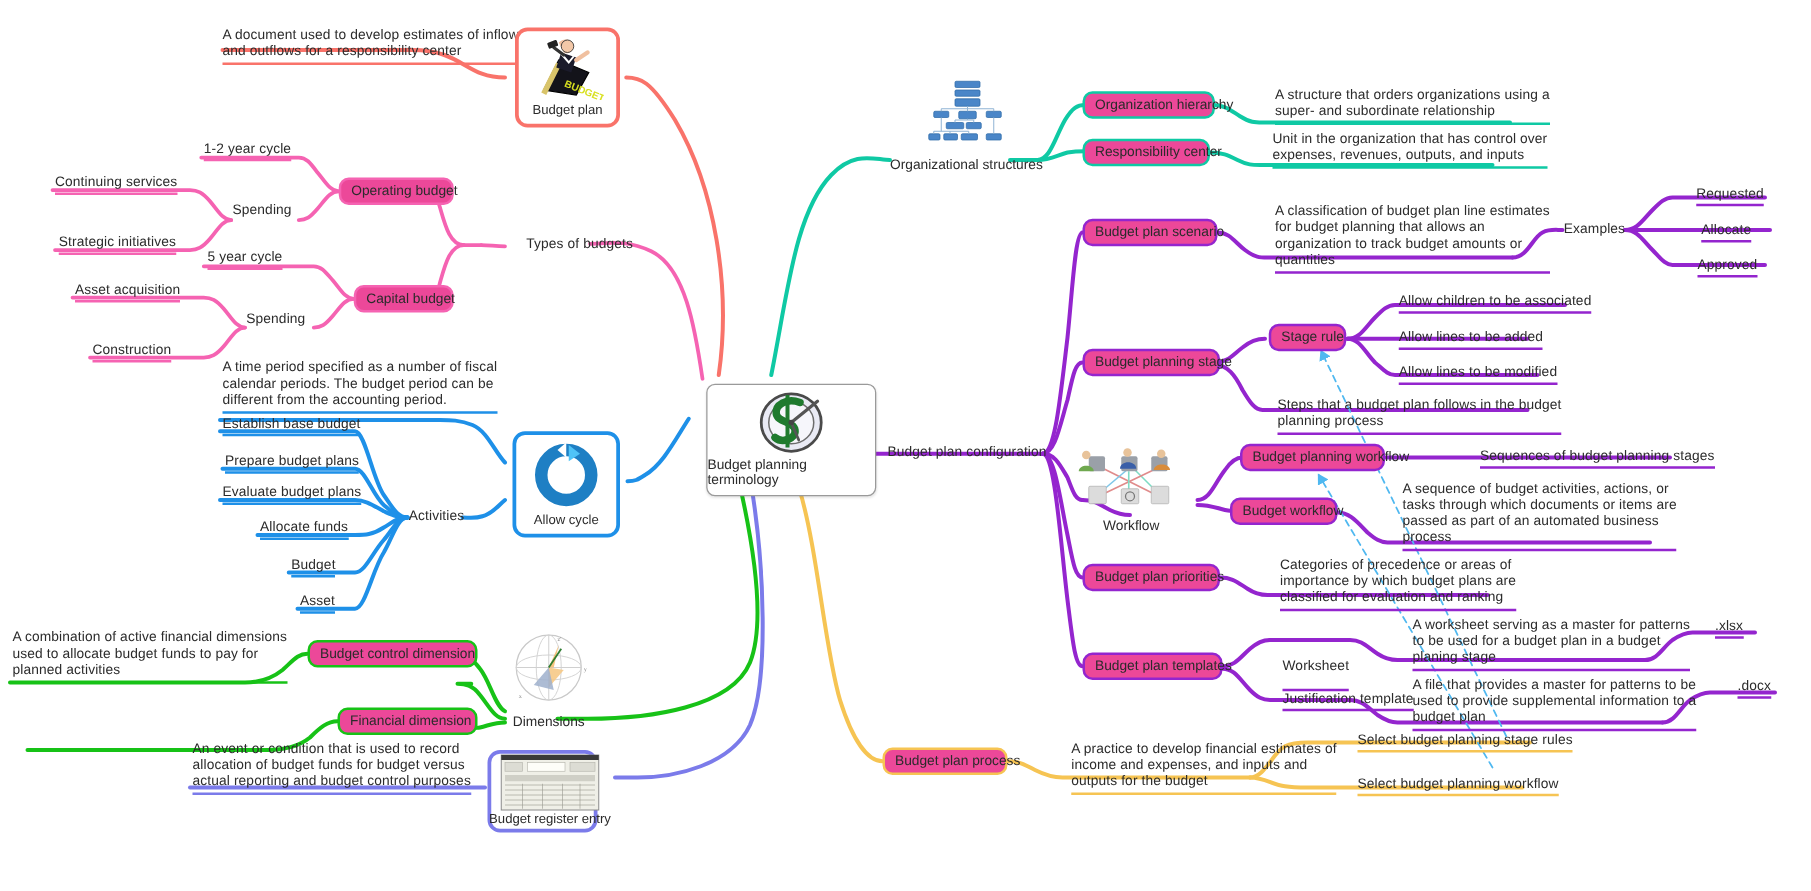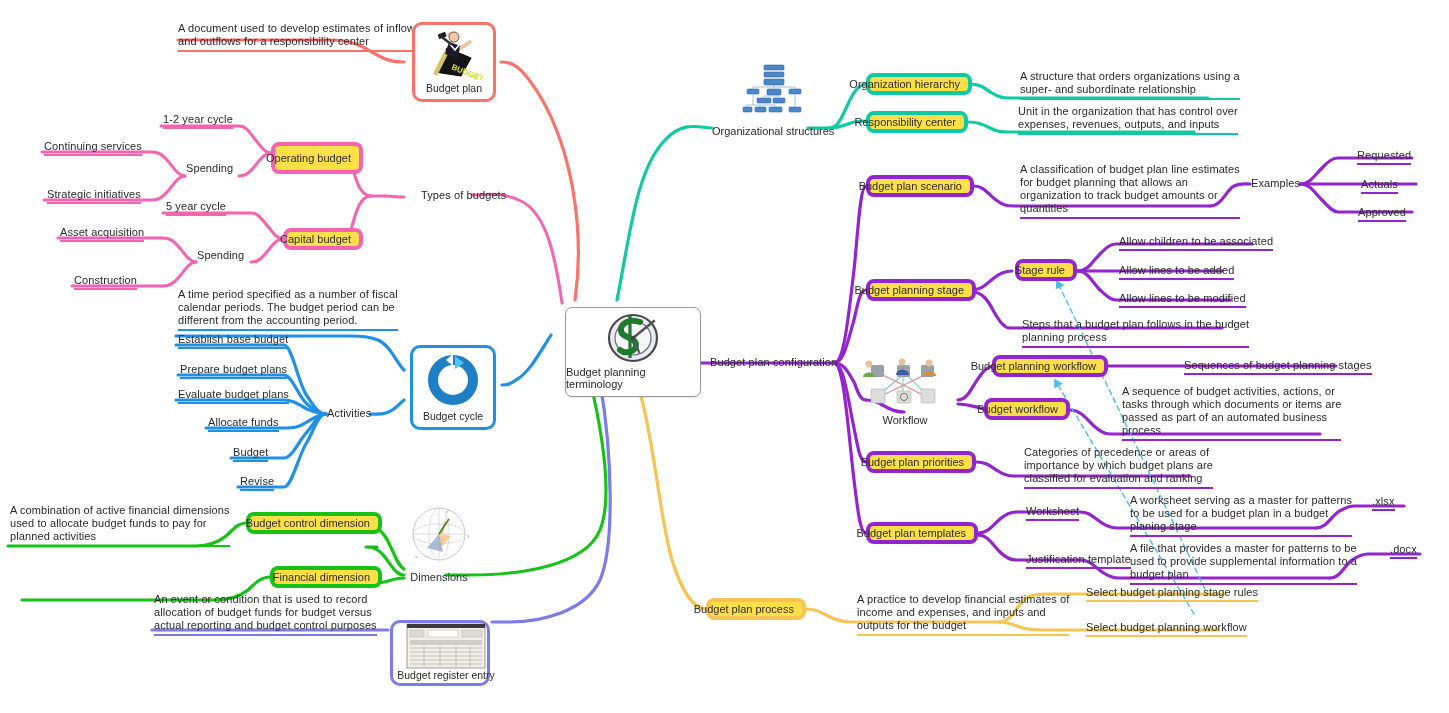--- a/index.html
+++ b/index.html
@@ -25,29 +25,29 @@
     color:#2b2b2b;
     white-space:pre;
     letter-spacing:0.1px;
   }
   .lbl.multi{white-space:pre-line;}
 
   
   .node{
     position:absolute;
     box-sizing:border-box;
-    border:4px solid #0369a1;
+    border:2px solid #0369a1;
     border-radius:8px;
-    background:#fde047;
+    background:#ec4899;
     font-size:11px;
     line-height:13px;
     color:#2b2b2b;
     display:flex;
     align-items:center;
-    justify-content:flex-end;
+    justify-content:flex-start;
     white-space:nowrap;
     padding:0 8px;
   }
 
   
   .center-node{
     position:absolute;
     box-sizing:border-box;
     border:1px solid #9a9a9a;
     border-radius:7px;
@@ -251,21 +251,21 @@
         <path d="M18,10 L26,16" stroke="#333" stroke-width="2.6" stroke-linecap="round"></path>
         <rect x="13" y="5" width="8" height="5" rx="1" fill="#222" transform="rotate(-20 17 7)"></rect>
         <path d="M36,20 L45,14" stroke="#f0c0a0" stroke-width="3.6" stroke-linecap="round"></path>
       </svg>
     </div>
     <div class="cap">Budget plan</div>
   </div>
 
   <div class="lbl" style="left:405px;top:189px;margin-left:16px;">Types of budgets</div>
 
-  <div class="node" style="left:271px;top:142px;width:92px;height:32px;border-color:#F563B2;">
+  <div class="node" style="left:271px;top:142px;width:92px;height:22px;border-color:#F563B2;">
     <span>Operating budget</span>
   </div>
   <div class="lbl" style="left:163px;top:113px;border-bottom:2.4px solid #F563B2;padding-bottom:1px;">1-2 year cycle</div>
   <div class="lbl" style="left:186px;top:162px;">Spending</div>
   <div class="lbl" style="left:44px;top:140px;border-bottom:2.4px solid #F563B2;padding-bottom:1px;">Continuing services</div>
   <div class="lbl" style="left:47px;top:188px;border-bottom:2.4px solid #F563B2;padding-bottom:1px;">Strategic initiatives</div>
 
   <div class="node" style="left:283px;top:228px;width:80px;height:22px;border-color:#F563B2;">
     <span>Capital budget</span>
   </div>
@@ -279,30 +279,30 @@
 different from the accounting period.</div>
 
   <div class="imgnode" style="left:410px;top:345px;width:86px;height:85px;border-color:#1E90E8;">
     <div class="picwrap">
       <svg width="62" height="58" viewBox="0 0 62 58">
         <circle cx="31" cy="30" r="20" fill="none" stroke="#1E7FC4" stroke-width="10"></circle>
         <path d="M31,10 L31,4 L24,10 L31,16 Z" fill="#ffffff"></path>
         <path d="M33,6 L42,13 L33,19 Z" fill="#4FC3F7"></path>
       </svg>
     </div>
-    <div class="cap">Budget cycle</div>
+    <div class="cap">Allow cycle</div>
   </div>
 
   <div class="lbl" style="left:327px;top:407px;">Activities</div>
   <div class="lbl" style="left:178px;top:333px;border-bottom:2.4px solid #1E90E8;padding-bottom:1px;">Establish base budget</div>
   <div class="lbl" style="left:180px;top:363px;border-bottom:2.4px solid #1E90E8;padding-bottom:1px;">Prepare budget plans</div>
   <div class="lbl" style="left:178px;top:388px;border-bottom:2.4px solid #1E90E8;padding-bottom:1px;">Evaluate budget plans</div>
   <div class="lbl" style="left:208px;top:416px;border-bottom:2.4px solid #1E90E8;padding-bottom:1px;">Allocate funds</div>
   <div class="lbl" style="left:233px;top:446px;border-bottom:2.4px solid #1E90E8;padding-bottom:1px;">Budget</div>
-  <div class="lbl" style="left:240px;top:475px;border-bottom:2.4px solid #1E90E8;padding-bottom:1px;">Revise</div>
+  <div class="lbl" style="left:240px;top:475px;border-bottom:2.4px solid #1E90E8;padding-bottom:1px;">Asset</div>
 
   <div class="lbl multi" style="left:10px;top:504px;border-bottom:2.6px solid #17C217;padding-bottom:2px;">A combination of active financial dimensions
 used to allocate budget funds to pay for
 planned activities</div>
   <div class="node" style="left:246px;top:512px;width:136px;height:22px;border-color:#17C217;">
     <span>Budget control dimension</span>
   </div>
 
   <div class="node" style="left:270px;top:566px;width:112px;height:22px;border-color:#17C217;">
     <span>Financial dimension</span>
@@ -325,21 +325,21 @@
         <text x="12" y="54" font-size="5" fill="#888" font-family="Liberation Serif">x</text>
       </svg>
     </div>
     <div class="cap">Dimensions</div>
   </div>
 
   <div class="lbl multi" style="left:154px;top:593px;border-bottom:2.6px solid #7B7BEA;padding-bottom:2px;">An event or condition that is used to record
 allocation of budget funds for budget versus
 actual reporting and budget control purposes</div>
 
-  <div class="imgnode" style="left:390px;top:620px;width:100px;height:66px;border-color:#7B7BEA;padding-left:12px;">
+  <div class="imgnode" style="left:390px;top:600px;width:88px;height:66px;border-color:#7B7BEA;padding-left:12px;">
     <div class="picwrap">
       <svg width="80" height="46" viewBox="0 0 80 46">
         <rect x="1" y="1" width="78" height="44" fill="#efefe7" stroke="#8a8a8a" stroke-width=".8"></rect>
         <rect x="1" y="1" width="78" height="4" fill="#3a3a3a"></rect>
         <rect x="4" y="7" width="14" height="7" fill="#dcdcd4" stroke="#b4b4ac" stroke-width=".5"></rect>
         <rect x="22" y="7" width="30" height="7" fill="#fdfdf8" stroke="#b4b4ac" stroke-width=".5"></rect>
         <rect x="56" y="7" width="20" height="7" fill="#dcdcd4" stroke="#b4b4ac" stroke-width=".5"></rect>
         <rect x="4" y="17" width="72" height="5" fill="#cfcfc6"></rect>
         <g stroke="#9a9a92" stroke-width=".5">
           <line x1="4" y1="25" x2="76" y2="25"></line>
@@ -412,21 +412,21 @@
 
   <div class="node" style="left:866px;top:175px;width:108px;height:22px;border-color:#9425CE;">
     <span>Budget plan scenario</span>
   </div>
   <div class="lbl multi" style="left:1020px;top:163px;border-bottom:2.6px solid #9425CE;padding-bottom:2px;">A classification of budget plan line estimates
 for budget planning that allows an
 organization to track budget amounts or
 quantities</div>
   <div class="lbl" style="left:1251px;top:177px;">Examples</div>
   <div class="lbl" style="left:1357px;top:149px;border-bottom:2.4px solid #9425CE;padding-bottom:1px;">Requested</div>
-  <div class="lbl" style="left:1361px;top:178px;border-bottom:2.4px solid #9425CE;padding-bottom:1px;">Actuals</div>
+  <div class="lbl" style="left:1361px;top:178px;border-bottom:2.4px solid #9425CE;padding-bottom:1px;">Allocate</div>
   <div class="lbl" style="left:1358px;top:206px;border-bottom:2.4px solid #9425CE;padding-bottom:1px;">Approved</div>
 
   <div class="node" style="left:866px;top:279px;width:110px;height:22px;border-color:#9425CE;">
     <span>Budget planning stage</span>
   </div>
   <div class="node" style="left:1015px;top:259px;width:62px;height:22px;border-color:#9425CE;">
     <span>Stage rule</span>
   </div>
   <div class="lbl" style="left:1119px;top:235px;border-bottom:2.4px solid #9425CE;padding-bottom:1px;">Allow children to be associated</div>
   <div class="lbl" style="left:1119px;top:264px;border-bottom:2.4px solid #9425CE;padding-bottom:1px;">Allow lines to be added</div>
@@ -482,21 +482,21 @@
   <div class="node" style="left:866px;top:451px;width:110px;height:22px;border-color:#9425CE;">
     <span>Budget plan priorities</span>
   </div>
   <div class="lbl multi" style="left:1024px;top:446px;border-bottom:2.6px solid #9425CE;padding-bottom:2px;">Categories of precedence or areas of
 importance by which budget plans are
 classified for evaluation and ranking</div>
 
   <div class="node" style="left:866px;top:522px;width:112px;height:22px;border-color:#9425CE;">
     <span>Budget plan templates</span>
   </div>
-  <div class="lbl" style="left:1026px;top:505px;border-bottom:2.4px solid #9425CE;padding-bottom:1px;">Worksheet</div>
+  <div class="lbl" style="left:1026px;top:527px;border-bottom:2.4px solid #9425CE;padding-bottom:11px;">Worksheet</div>
   <div class="lbl multi" style="left:1130px;top:494px;border-bottom:2.6px solid #9425CE;padding-bottom:2px;">A worksheet serving as a master for patterns
 to be used for a budget plan in a budget
 planing stage</div>
   <div class="lbl" style="left:1372px;top:495px;border-bottom:2.4px solid #9425CE;padding-bottom:1px;">.xlsx</div>
 
   <div class="lbl" style="left:1026px;top:553px;border-bottom:2.4px solid #9425CE;padding-bottom:1px;">Justification template</div>
   <div class="lbl multi" style="left:1130px;top:542px;border-bottom:2.6px solid #9425CE;padding-bottom:2px;">A file that provides a master for patterns to be
 used to provide supplemental information to a
 budget plan</div>
   <div class="lbl" style="left:1390px;top:543px;border-bottom:2.4px solid #9425CE;padding-bottom:1px;">.docx</div>

